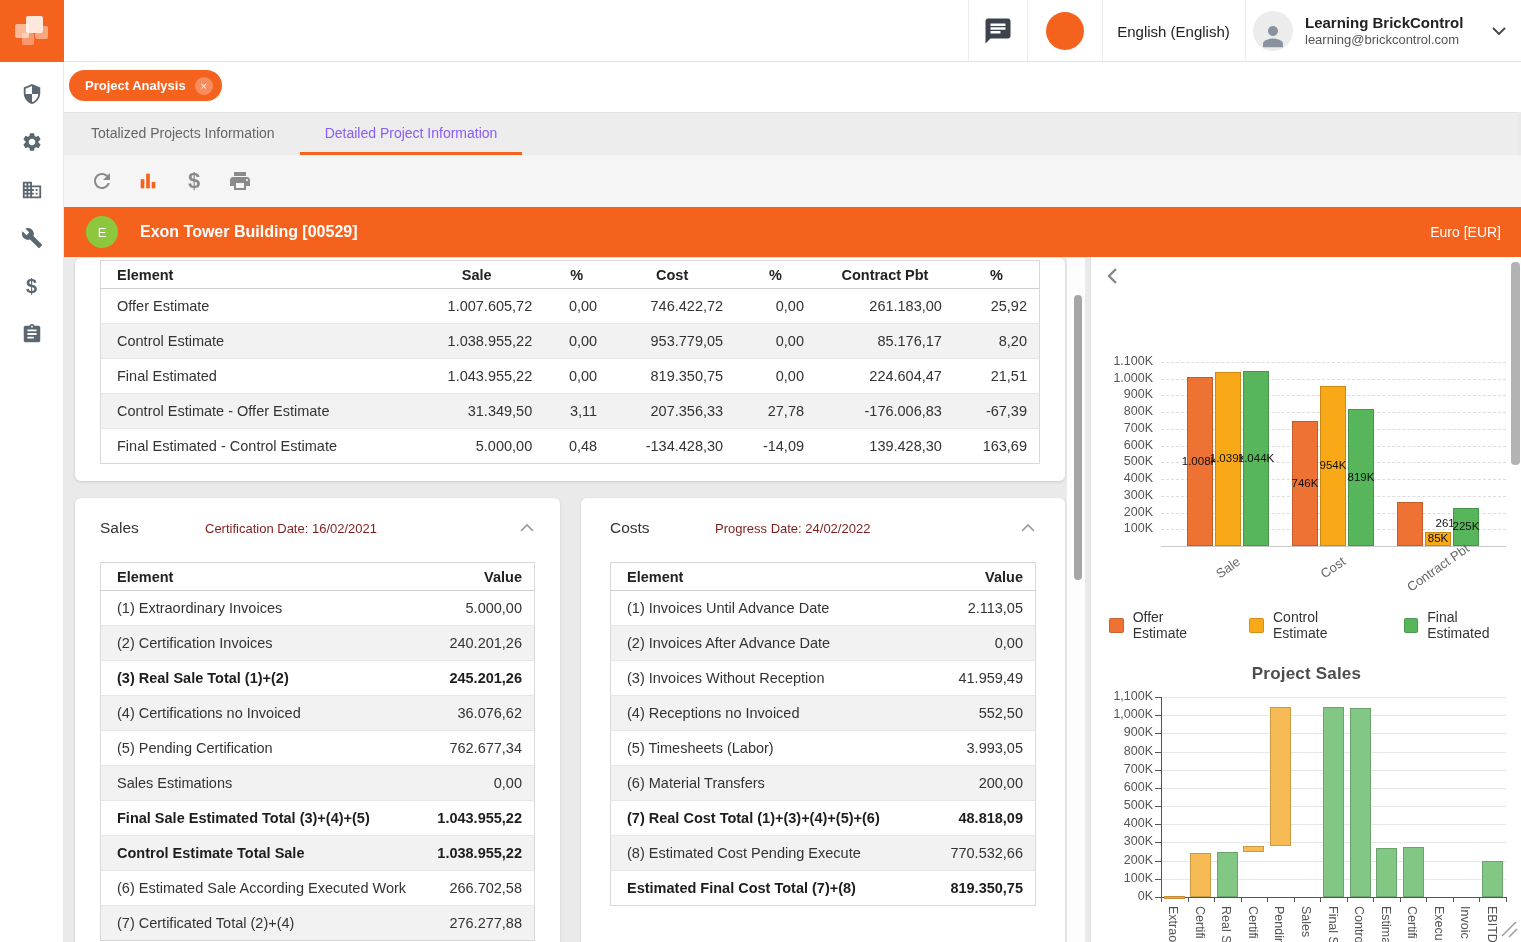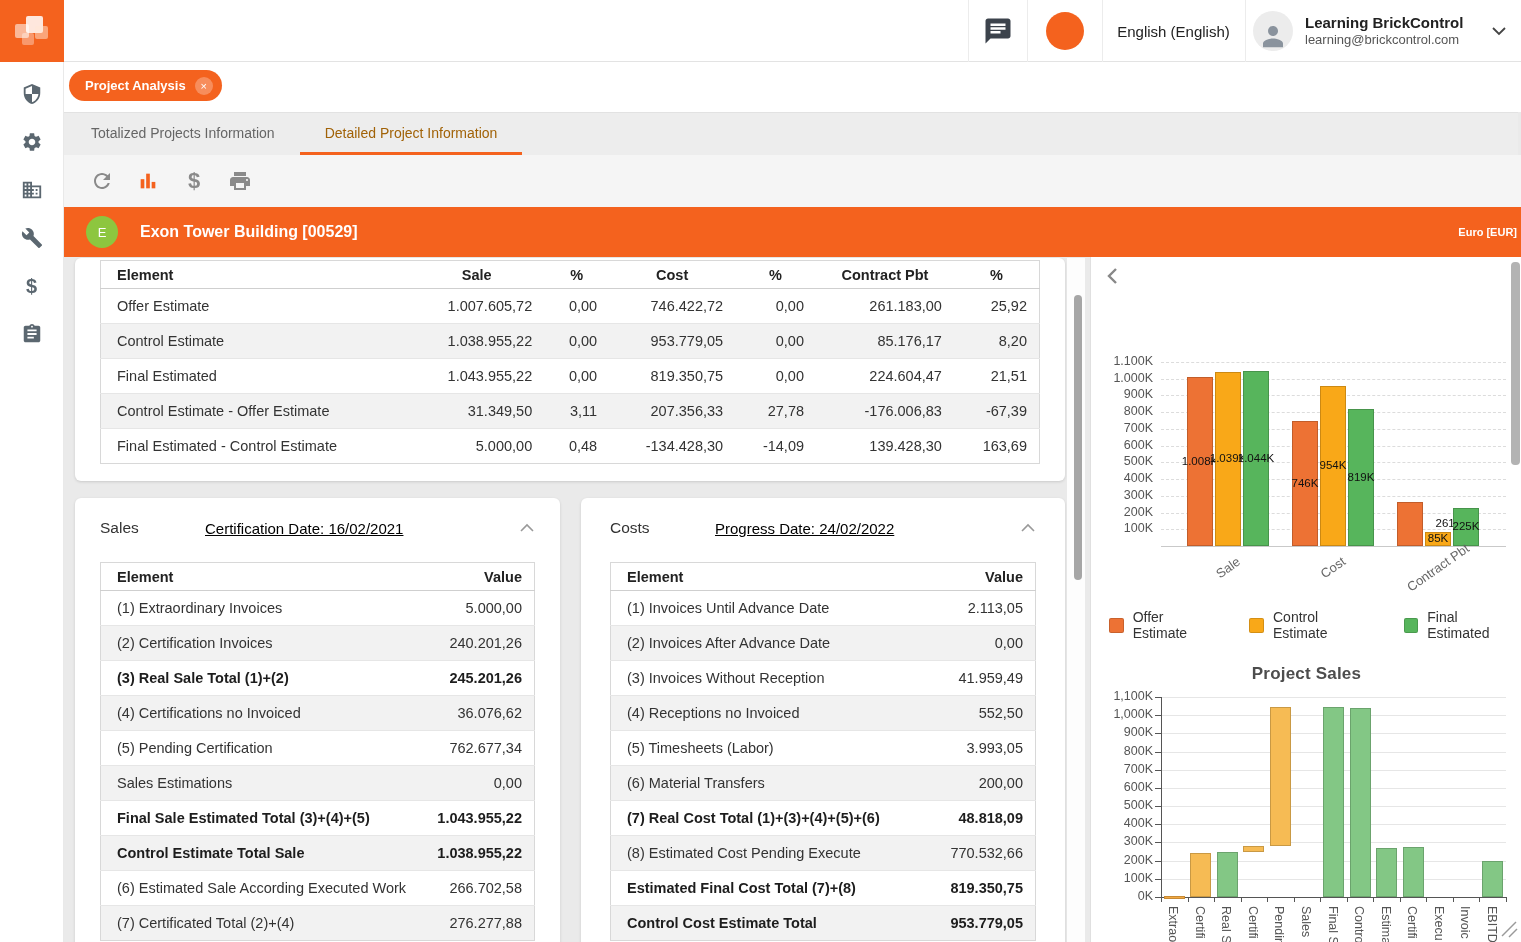--- a/index.html
+++ b/index.html
@@ -36,43 +36,43 @@
   .pill-row { position:absolute; left:64px; top:62px; width:1457px; height:50px; background:#fff; }
   .pill { position:absolute; left:5px; top:8px; height:31px; background:#f4621e; border-radius:16px;
           display:flex; align-items:center; gap:9px; padding:0 9px 0 16px; cursor:pointer; }
   .pill-label { color:#fff; font-size:13px; font-weight:bold; }
   .pill-close { width:18px; height:18px; border-radius:50%; background:rgba(255,255,255,.28);
                 color:#fff; font-size:11px; display:flex; align-items:center; justify-content:center; cursor:pointer; }
   .tabs-row { position:absolute; left:64px; top:112px; width:1454px; height:43px; background:#ededed;
               border-top:1px solid #e2e2e2; display:flex; align-items:stretch; padding-left:2px; }
   .tab { display:flex; align-items:center; padding:0 25px; font-size:14px; color:#666; cursor:pointer;
          border-bottom:3px solid transparent; }
-  .tab.active { border-bottom-color:#f4621e; color:#a16207; }
+  .tab.active { border-bottom-color:#f4621e; color:#8b5cf6; }
   .toolbar { position:absolute; left:64px; top:155px; width:1457px; height:52px; background:#f5f5f5;
              display:flex; align-items:center; gap:18px; padding-left:24px; }
   .tool-btn { width:28px; height:28px; display:flex; align-items:center; justify-content:center;
               color:#8a8a8a; cursor:pointer; }
   .tool-btn.dollar { font-size:22px; color:#8a8a8a; font-weight:bold; }
 
   .proj-header { position:absolute; left:64px; top:207px; width:1457px; height:50px; background:#f4621e;
                  display:flex; align-items:center; z-index:15; }
   .proj-circle { width:32px; height:32px; border-radius:50%; background:#8dc63f; color:#fff;
                  font-size:13px; display:flex; align-items:center; justify-content:center; margin-left:22px; }
   .proj-title { color:#fff; font-size:16px; font-weight:bold; margin-left:22px; }
-  .proj-currency { color:#fff; font-size:11px; font-weight:bold; margin-left:auto; margin-right:4px; }
+  .proj-currency { color:#fff; font-size:14px; font-weight:normal; margin-left:auto; margin-right:20px; }
 
   
   .content { position:absolute; left:64px; top:257px; width:1026px; height:685px; background:#eaeaea; }
   .card { position:absolute; background:#fff; border-radius:6px; box-shadow:0 1px 3px rgba(0,0,0,.14); }
   .card-main { left:11px; top:1px; width:990px; height:223px; padding:2px 25px; }
   .card-sales { left:11px; top:241px; width:485px; height:480px; padding:18px 25px 0 25px; }
   .card-costs { left:517px; top:241px; width:484px; height:480px; padding:18px 29px 0 29px; }
   .sec-head { display:flex; align-items:center; height:24px; margin-bottom:22px; }
   .sec-title { font-size:15.5px; color:#333; width:105px; }
-  .sec-sub { font-size:15px; color:#000000;text-decoration:underline; }
+  .sec-sub { font-size:13px; color:#7f1d1d; }
   .sec-caret { margin-left:auto; color:#888; cursor:pointer; display:flex; }
 
   table.data { border-collapse:collapse; width:100%; font-size:14.5px; color:#333;
                border:1px solid #d8d8d8; }
   table.data th { font-weight:bold; color:#222; height:28px; padding:0 12px; background:#fff;
                   border-bottom:1px solid #cfcfcf; text-align:center; }
   table.data th.el { text-align:left; padding-left:16px; }
   table.data td { height:35px; padding:0 12px; border-top:1px solid #e6e6e6; }
   table.data td.el { padding-left:16px; }
   table.data td.num, table.data th.val { text-align:right; }
@@ -409,24 +409,20 @@
               <td class="el">(7) Real Cost Total (1)+(3)+(4)+(5)+(6)</td>
               <td class="num">48.818,09</td>
             </tr>
             <tr>
               <td class="el">(8) Estimated Cost Pending Execute</td>
               <td class="num">770.532,66</td>
             </tr>
             <tr class="bold">
               <td class="el">Estimated Final Cost Total (7)+(8)</td>
               <td class="num">819.350,75</td>
-            </tr>
-            <tr class="bold">
-              <td class="el">Control Cost Estimate Total</td>
-              <td class="num">953.779,05</td>
             </tr>
           </tbody>
       </table>
     </div>
   </div>
 
   <div class="scroll-track-inner"></div>
   <div class="scroll-thumb-inner"></div>
 
   <div class="right-panel" id="charts-panel" style="position:absolute;">

